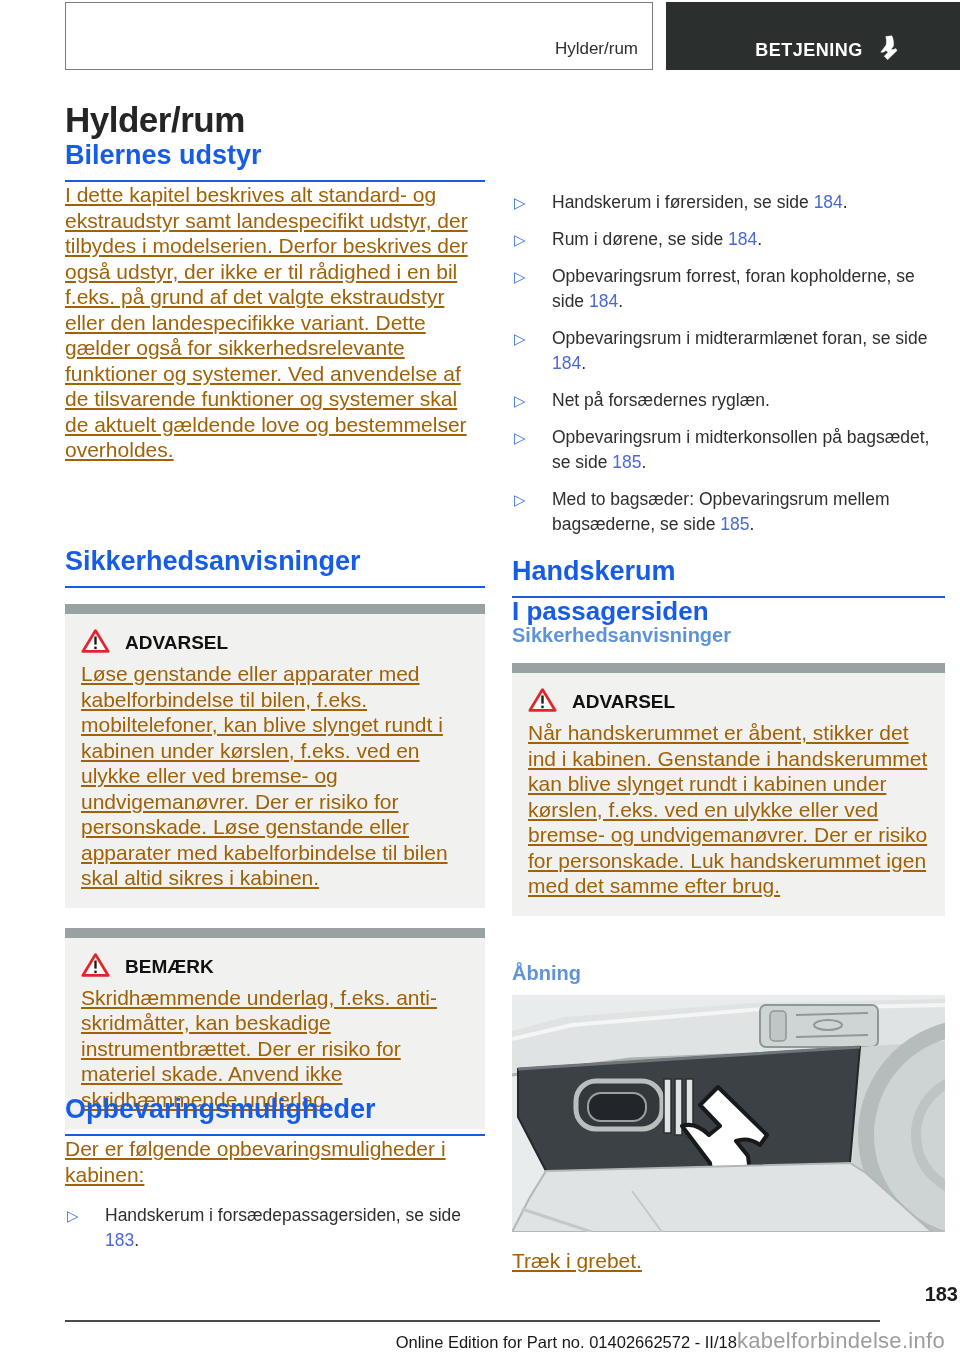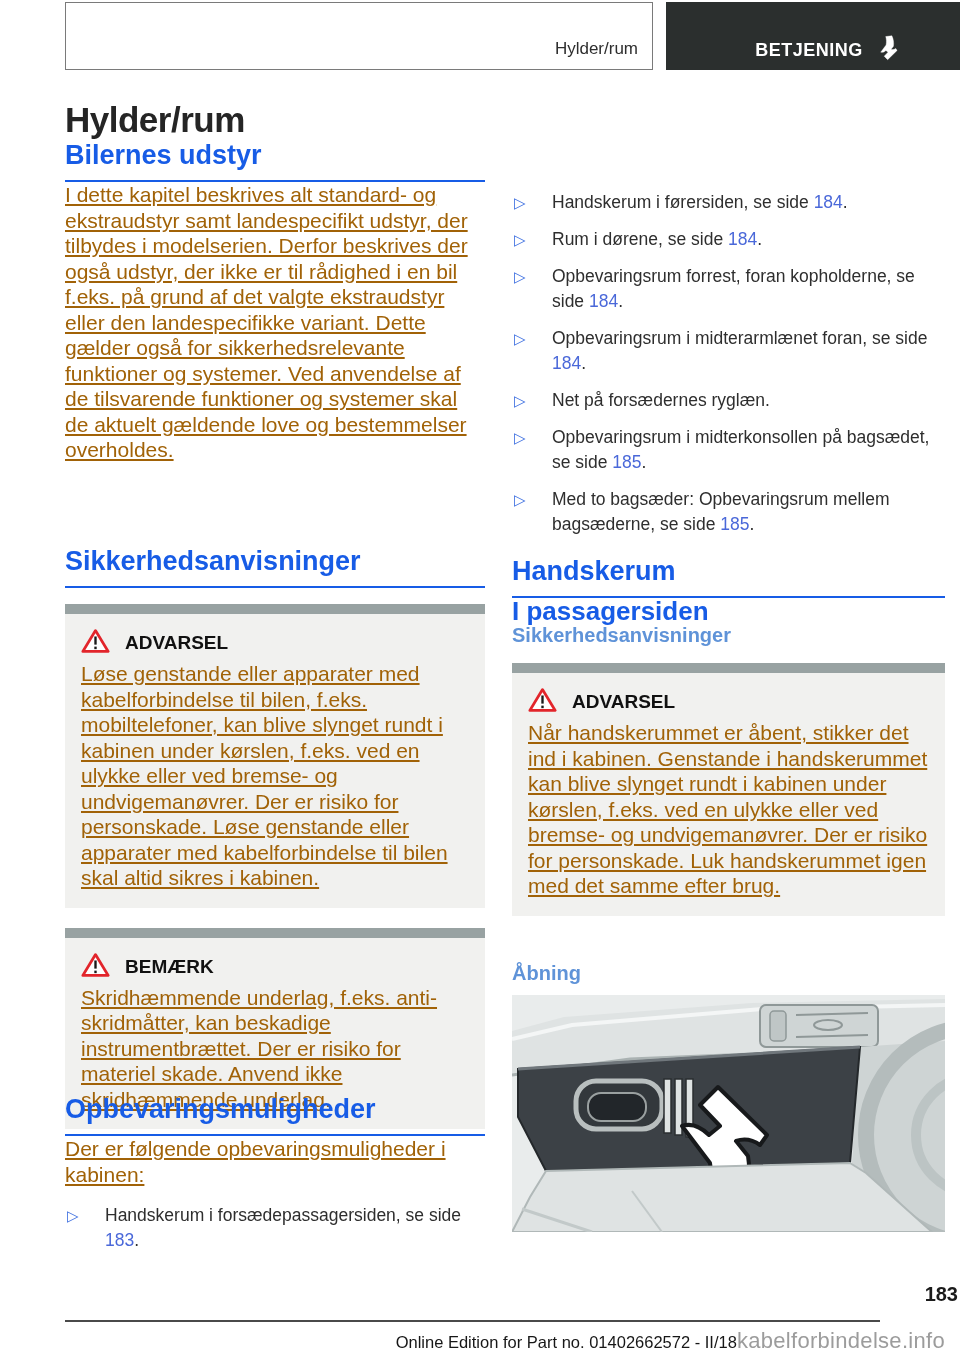--- a/index.html
+++ b/index.html
@@ -217,20 +217,21 @@
       <rect x="163" y="84" width="7" height="56" fill="#dfe3e3" stroke="#2a2e31" stroke-width="1.5"></rect>
       <rect x="174" y="84" width="7" height="58" fill="#dfe3e3" stroke="#2a2e31" stroke-width="1.5"></rect>
 
       <path d="M206,92 L188,110 L208,131 L197,140 C188,131 179,128 170,131 L198,168 C201,184 200,198 196,212 L228,216 C236,198 239,180 236,161 L224,146 C233,143 241,145 248,150 L255,140 Z" fill="#ffffff" stroke="#17191b" stroke-width="4" stroke-linejoin="round"></path>
 
       <polygon points="34,176 338,168 354,178 420,237 0,237 18,202" fill="#dfe3e3" stroke="#b0b8b8" stroke-width="2"></polygon>
       <line x1="10" y1="214" x2="80" y2="237" stroke="#c2c9c9" stroke-width="3"></line>
       <line x1="120" y1="196" x2="150" y2="237" stroke="#c2c9c9" stroke-width="2"></line>
     </svg>
 
+    <p class="cap mt16">Træk i grebet.</p>
   </div>
 
   <div class="pageno">183</div>
   <div class="footline"></div>
   <div class="footrow">
     <span class="edition">Online Edition for Part no. 01402662572 - II/18</span>
     <span class="watermark">kabelforbindelse.info</span>
   </div>
 
 </div>

